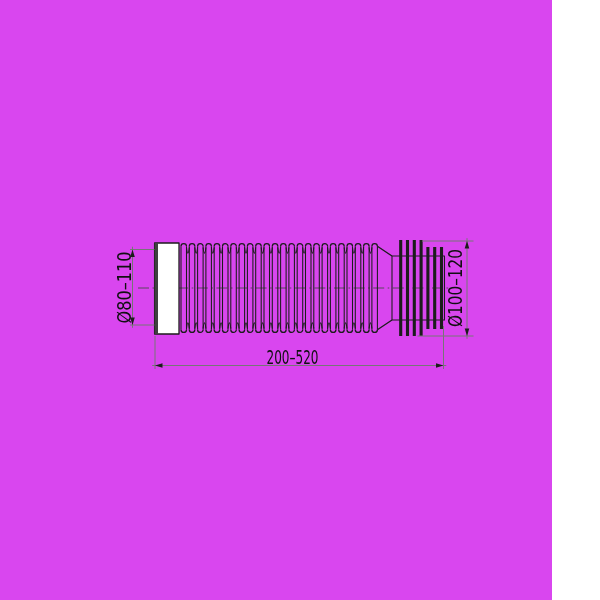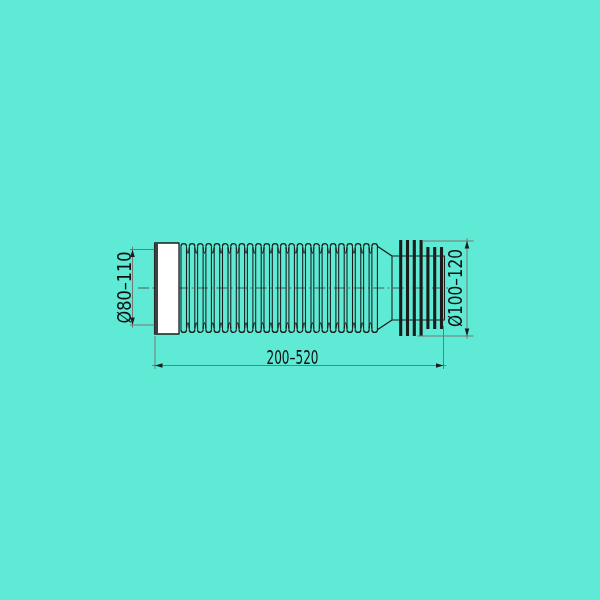--- a/index.html
+++ b/index.html
@@ -1,16 +1,16 @@
 <!DOCTYPE html>
 <html><head>
 <meta charset="utf-8">
 <style>
   html,body{margin:0;padding:0;background:#ffffff;}
-  .canvas{position:relative;width:600px;height:600px;background:#5eead4;overflow:hidden;
+  .canvas{position:relative;width:552px;height:600px;background:#d946ef;overflow:hidden;
           font-family:"DejaVu Sans", sans-serif;}
   svg{display:block;}
   .o{stroke:#1c1c1c;stroke-width:1.3;fill:none;stroke-linejoin:round;stroke-linecap:butt;}
   .thin{stroke-width:1.05;}
   .fillw{fill:#ffffff;}
   .band{fill:#3f3f3f;stroke:none;}
   .fin{fill:#1c1c1c;stroke:none;}
   .dimline{stroke:#767676;stroke-width:1;fill:none;}
   .arrow{fill:#1c1c1c;stroke:none;}
   .centerline{stroke:#4a4a4a;stroke-width:0.9;fill:none;stroke-dasharray:11 3.5 1.6 3.5;}

